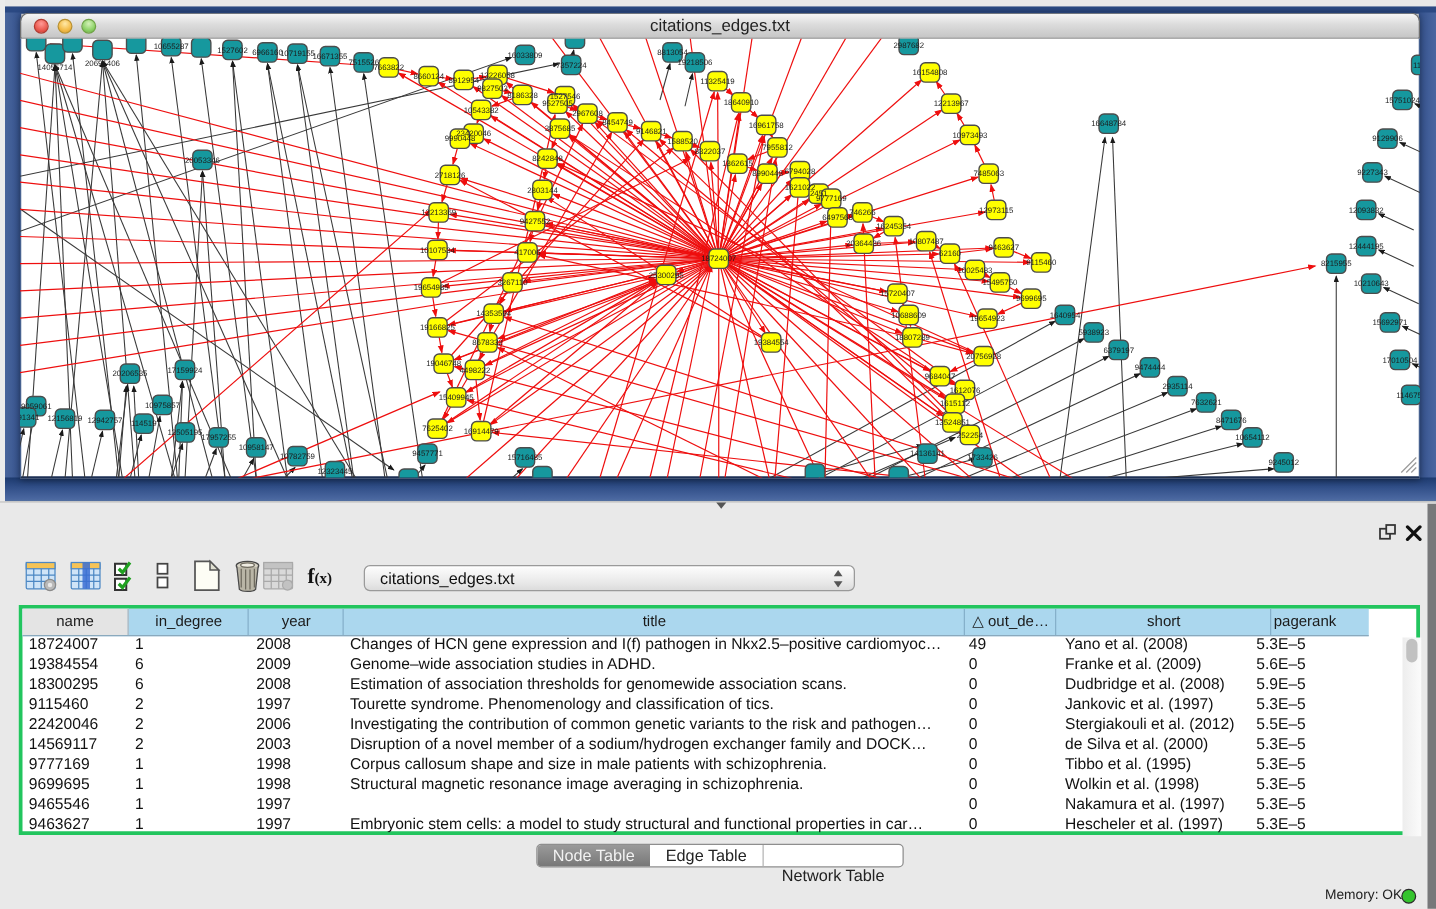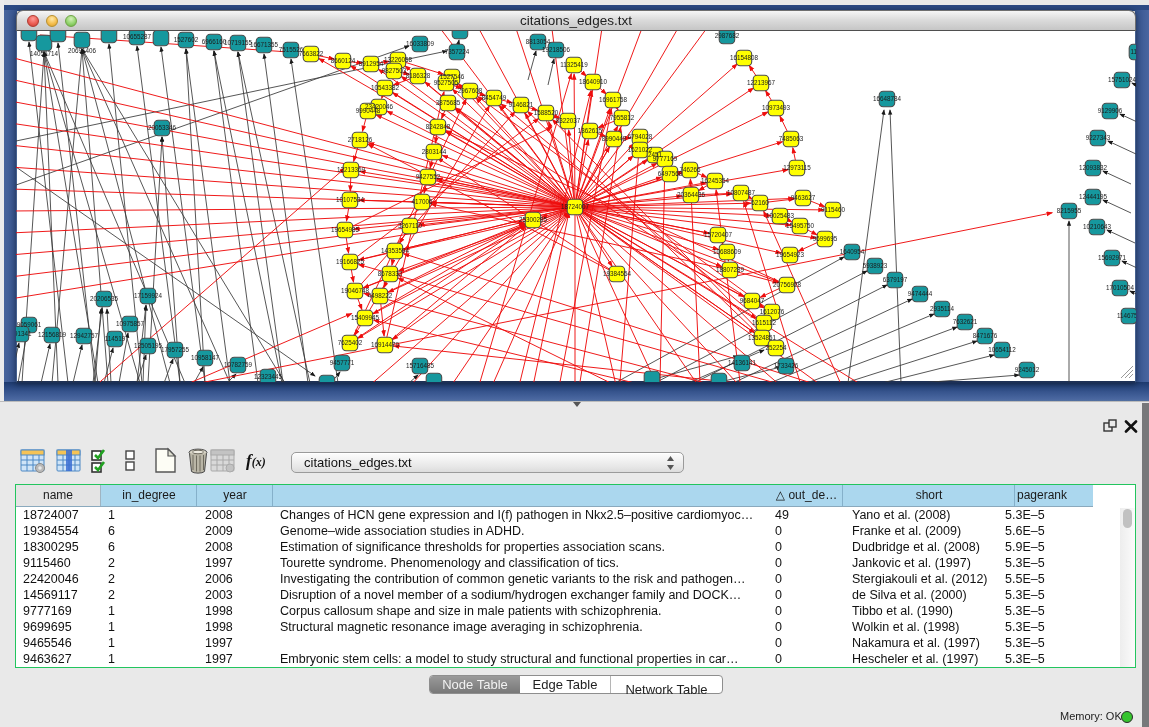--- a/index.html
+++ b/index.html
@@ -636,35 +636,36 @@
 <path d="M4.5 6.5 L6.5 24.5 a7 2.6 0 0 0 13 0 L21.5 6.5" fill="#b9b5a6" stroke="#4a4a4a"></path>
 <path d="M8 8v15M11.5 8.5v16M15 8.5v16M18.5 8v15" stroke="#6e6a5e"></path>
 <ellipse cx="13" cy="5" rx="5.5" ry="1.8" fill="#efece2" stroke="#6e6a5e"></ellipse>
   </svg>
 <svg style="position:absolute;left:210px;top:448px" width="26" height="26" viewBox="0 0 26 26">
 <rect x="1" y="2" width="23" height="21" rx="1" fill="#d9d9d9" stroke="#a9a9a9"></rect>
 <rect x="1" y="2" width="23" height="5" fill="#c3c3c3" stroke="#a9a9a9"></rect>
 <path d="M1 12h23M1 17h23M7 7v16M13 7v16M19 7v16" stroke="#a9a9a9" fill="none"></path>
     <circle cx="20" cy="20" r="4" fill="#c2c2c2" stroke="#ababab"></circle>
   </svg>
-<div style="position:absolute;left:246px;top:451px;font-family:'Liberation Serif',serif;font-style:italic;font-weight:bold;font-size:17px;color:#111">f<span style="font-size:12px">(x)</span></div>
+<div style="position:absolute;left:246px;top:451px;font-family:'Liberation Serif',serif;font-weight:bold;font-size:17px;color:#111">f<span style="font-size:12px">(x)</span></div>
 
 <div class="abs" style="left:291px;top:452px;width:393px;height:21px;border:1px solid #9a9a9a;border-radius:5px;background:linear-gradient(180deg,#fdfdfd,#e8e8e8 70%,#dcdcdc);box-shadow:inset 0 1px 0 #fff">
  <div style="font-size:13px;color:#111;padding:2px 0 0 12px">citations_edges.txt</div>
  <svg class="abs" style="right:8px;top:3px" width="9" height="14" viewBox="0 0 9 14">
   <path d="M4.5 0 L8 5 H1z" fill="#555"></path>
       <path d="M4.5 14 L1 9 H8z" fill="#555"></path>
  </svg>
 </div>
 
-<div class="abs" style="left:15px;top:484px;width:1121px;height:184px;background:#fff;border:1px solid #22c55e">
+<div class="abs" style="left:15px;top:484px;width:1121px;height:184px;background:#fff;border:3px solid #22c55e">
  <div class="abs" style="left:0;top:0;width:1077px;height:22px;background:#abd7ee;border-bottom:1px solid #8aa9bd;font-size:12px;color:#1a1a1a">
   <div class="hc" style="left:0;width:85px;background:#e4e4e4;border-right:1px solid #9fb4c2">name</div>
   <div class="hc" style="left:86px;width:95px;border-right:1px solid #85b0ca">in_degree</div>
   <div class="hc" style="left:182px;width:75px;border-right:1px solid #85b0ca">year</div>
+  <div class="hc" style="left:258px;width:496px;border-right:1px solid #85b0ca">title</div>
   <div class="hc" style="left:755px;width:72px;border-right:1px solid #85b0ca">△ out_de…</div>
   <div class="hc" style="left:828px;width:171px;border-right:1px solid #85b0ca">short</div>
   <div class="hc" style="left:1000px;width:52px">pagerank</div>
  </div>
  <div class="abs" style="left:1104px;top:23px;width:15px;height:159px;background:linear-gradient(90deg,#ededed,#fbfbfb)"></div>
  <div class="abs" style="left:1107px;top:24px;width:9px;height:19px;background:#c1c1c1;border-radius:4.5px"></div>
 </div>
 <div class="trow" style="top:507px">
 <span style="left:23px">18724007</span>
     <span style="left:108px">1</span>
@@ -680,21 +681,21 @@
     <span style="left:205px">2009</span>
 <span style="left:280px;width:478px;overflow:hidden">Genome–wide association studies in ADHD.</span>
     <span style="left:775px">0</span>
 <span style="left:852px">Franke et al. (2009)</span>
     <span style="left:1005px">5.6E–5</span>
   </div>
 <div class="trow" style="top:539px">
 <span style="left:23px">18300295</span>
     <span style="left:108px">6</span>
     <span style="left:205px">2008</span>
-<span style="left:280px;width:478px;overflow:hidden">Estimation of significance thresholds for properties association scans.</span>
+<span style="left:280px;width:478px;overflow:hidden">Estimation of association thresholds for genomewide association scans.</span>
     <span style="left:775px">0</span>
 <span style="left:852px">Dudbridge et al. (2008)</span>
     <span style="left:1005px">5.9E–5</span>
   </div>
 <div class="trow" style="top:555px">
 <span style="left:23px">9115460</span>
     <span style="left:108px">2</span>
     <span style="left:205px">1997</span>
 <span style="left:280px;width:478px;overflow:hidden">Tourette syndrome. Phenomenology and classification of tics.</span>
     <span style="left:775px">0</span>
@@ -718,21 +719,21 @@
     <span style="left:775px">0</span>
 <span style="left:852px">de Silva et al. (2000)</span>
     <span style="left:1005px">5.3E–5</span>
   </div>
 <div class="trow" style="top:603px">
 <span style="left:23px">9777169</span>
     <span style="left:108px">1</span>
     <span style="left:205px">1998</span>
 <span style="left:280px;width:478px;overflow:hidden">Corpus callosum shape and size in male patients with schizophrenia.</span>
     <span style="left:775px">0</span>
-<span style="left:852px">Tibbo et al. (1990)</span>
+<span style="left:852px">Tibbo et al. (1995)</span>
     <span style="left:1005px">5.3E–5</span>
   </div>
 <div class="trow" style="top:619px">
 <span style="left:23px">9699695</span>
     <span style="left:108px">1</span>
     <span style="left:205px">1998</span>
 <span style="left:280px;width:478px;overflow:hidden">Structural magnetic resonance image averaging in schizophrenia.</span>
     <span style="left:775px">0</span>
 <span style="left:852px">Wolkin et al. (1998)</span>
     <span style="left:1005px">5.3E–5</span>
@@ -751,19 +752,19 @@
     <span style="left:205px">1997</span>
 <span style="left:280px;width:478px;overflow:hidden">Embryonic stem cells: a model to study structural and functional properties in car…</span>
     <span style="left:775px">0</span>
 <span style="left:852px">Hescheler et al. (1997)</span>
     <span style="left:1005px">5.3E–5</span>
   </div>
 
 <div class="abs" style="left:429px;top:675px;width:294px;height:19px;border:1px solid #8e8e8e;border-radius:4px;background:#fff;font-size:13px;color:#222">
  <div class="abs" style="left:0;top:0;width:90px;height:17px;border-radius:3px 0 0 3px;background:linear-gradient(180deg,#9a9a9a,#787878);color:#f2f2f2;text-align:center;padding-top:1px">Node Table</div>
  <div class="abs" style="left:90px;top:0;width:91px;height:17px;text-align:center;padding-top:1px;border-right:1px solid #b5b5b5">Edge Table</div>
- <div class="abs" style="left:181px;top:0;width:111px;height:28px;text-align:center;padding-top:6px">Network Table</div>
+ <div class="abs" style="left:181px;top:0;width:111px;height:28px;text-align:center;padding-top:17px">Network Table</div>
 </div>
 
 <div class="abs" style="left:1060px;top:710px;font-size:11px;color:#222">Memory: OK</div>
 <div class="abs" style="left:1121px;top:711px;width:12px;height:12px;border-radius:50%;background:#35c42e;border:1px solid #2a2a2a"></div>
 
 <div class="abs" style="left:0;top:0;width:1149px;height:5px;background:#e8e8e8"></div>
 <div class="abs" style="left:0;top:0;width:4px;height:401px;background:#ececec"></div>
 </body></html>

